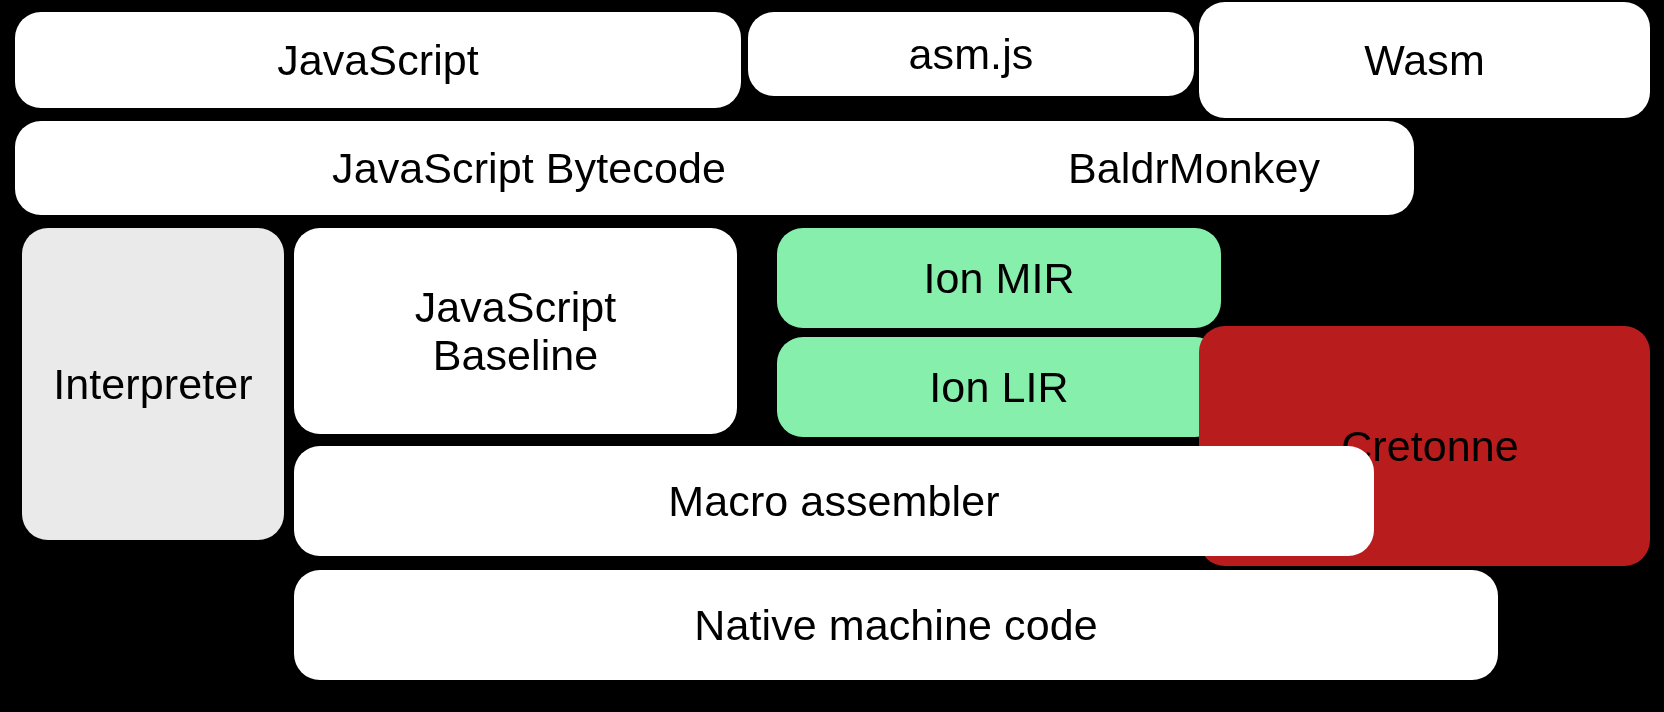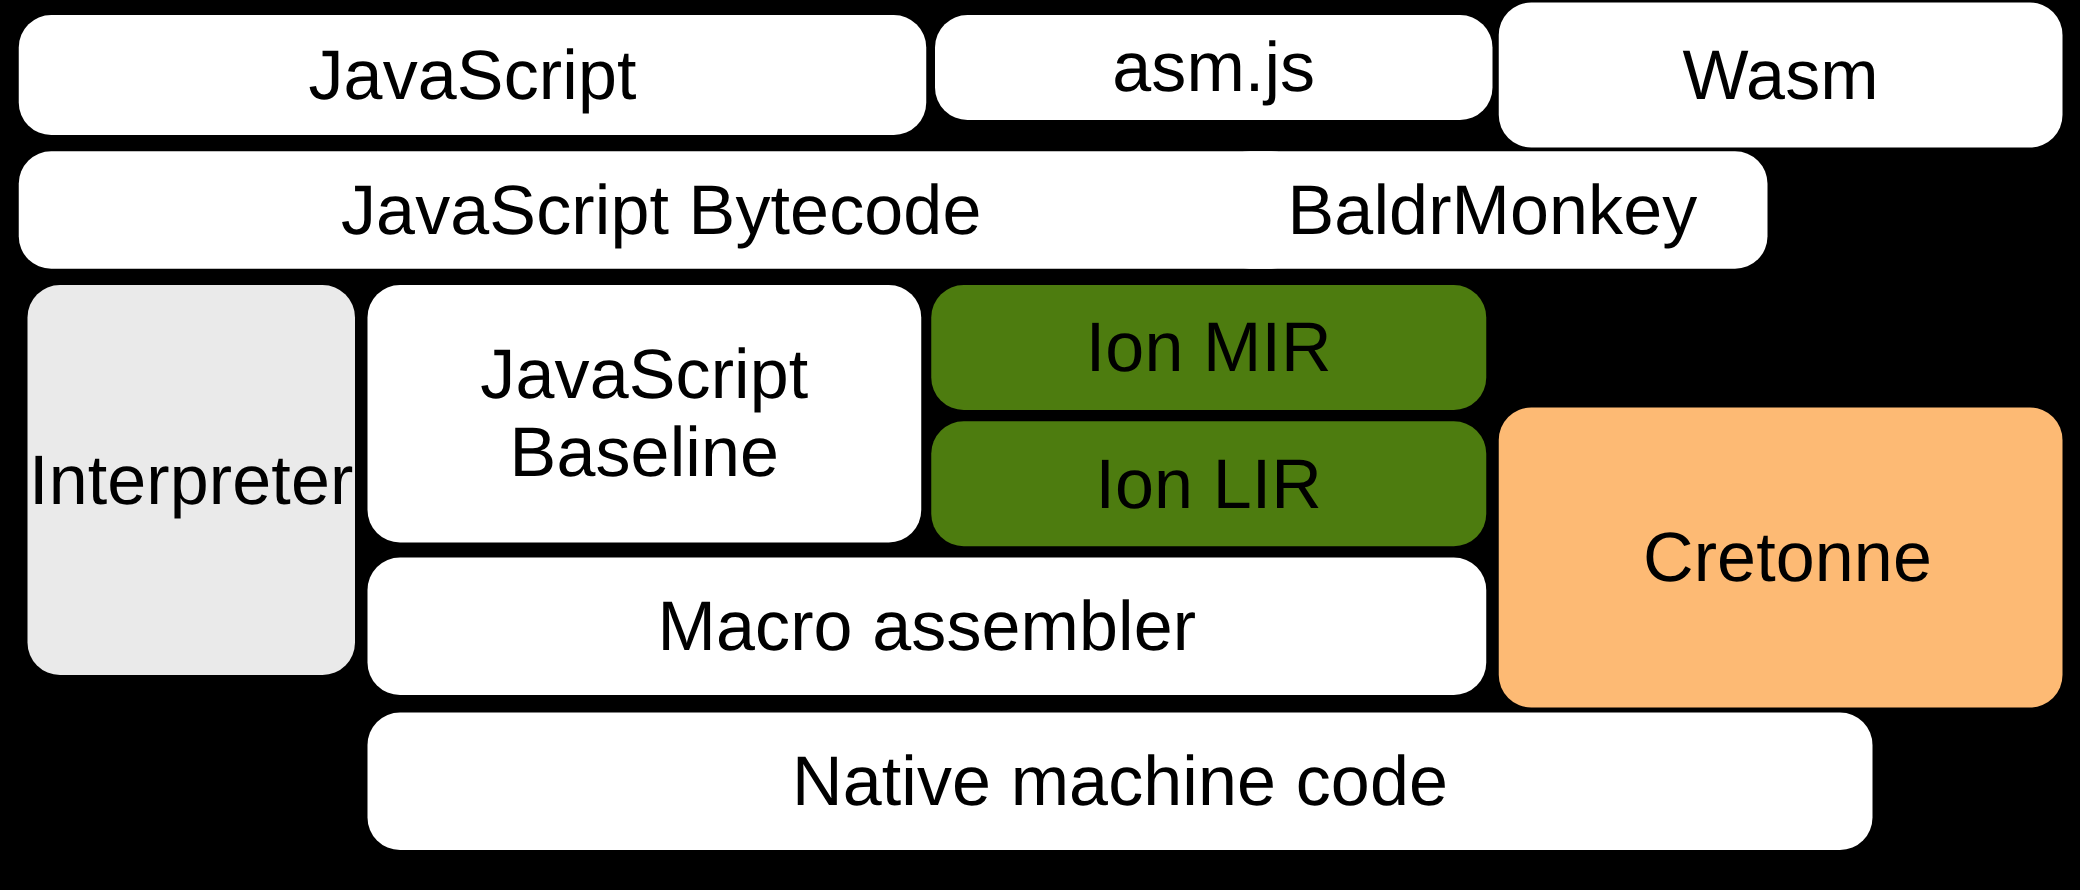--- a/index.html
+++ b/index.html
@@ -17,30 +17,30 @@
   }
   .box {
     position: absolute;
     box-sizing: border-box;
     border-radius: 26px;
     display: flex;
     align-items: center;
     justify-content: center;
     text-align: center;
     color: #000000;
-    font-size: 56px;
+    font-size: 43px;
     line-height: 1.12;
     letter-spacing: 0.1px;
     white-space: pre-line;
     -webkit-font-smoothing: antialiased;
   }
   .fill-white { background: #ffffff; }
   .fill-gray  { background: #eaeaea; }
-  .fill-green { background: #4d7c0f; }
-  .fill-pink  { background: #fdba74; padding-left: 11px; }
+  .fill-green { background: #86efac; margin-left: 32px; }
+  .fill-pink  { background: #b91c1c; padding-left: 11px; }
 </style>
 </head>
 <body>
 
 <div id="canvas">
 
   <div class="box fill-white" style="left:15px; top:12px; width:726px; height:96px;">JavaScript</div>
 
   <div class="box fill-white" style="left:748px; top:12px; width:446px; height:84px;">asm.js</div>
 
@@ -54,17 +54,17 @@
 
   <div class="box fill-white" style="left:294px; top:228px; width:443px; height:206px;">JavaScript
 Baseline</div>
 
   <div class="box fill-green" style="left:745px; top:228px; width:444px; height:100px;">Ion MIR</div>
 
   <div class="box fill-green" style="left:745px; top:337px; width:444px; height:100px;">Ion LIR</div>
 
   <div class="box fill-pink" style="left:1199px; top:326px; width:451px; height:240px;">Cretonne</div>
 
-  <div class="box fill-white" style="left:294px; top:446px; width:895px; height:110px;">Macro assembler</div>
+  <div class="box fill-white" style="left:294px; top:446px; width:1080px; height:110px;">Macro assembler</div>
 
   <div class="box fill-white" style="left:294px; top:570px; width:1204px; height:110px;">Native machine code</div>
 
 </div>
 
 </body></html>

